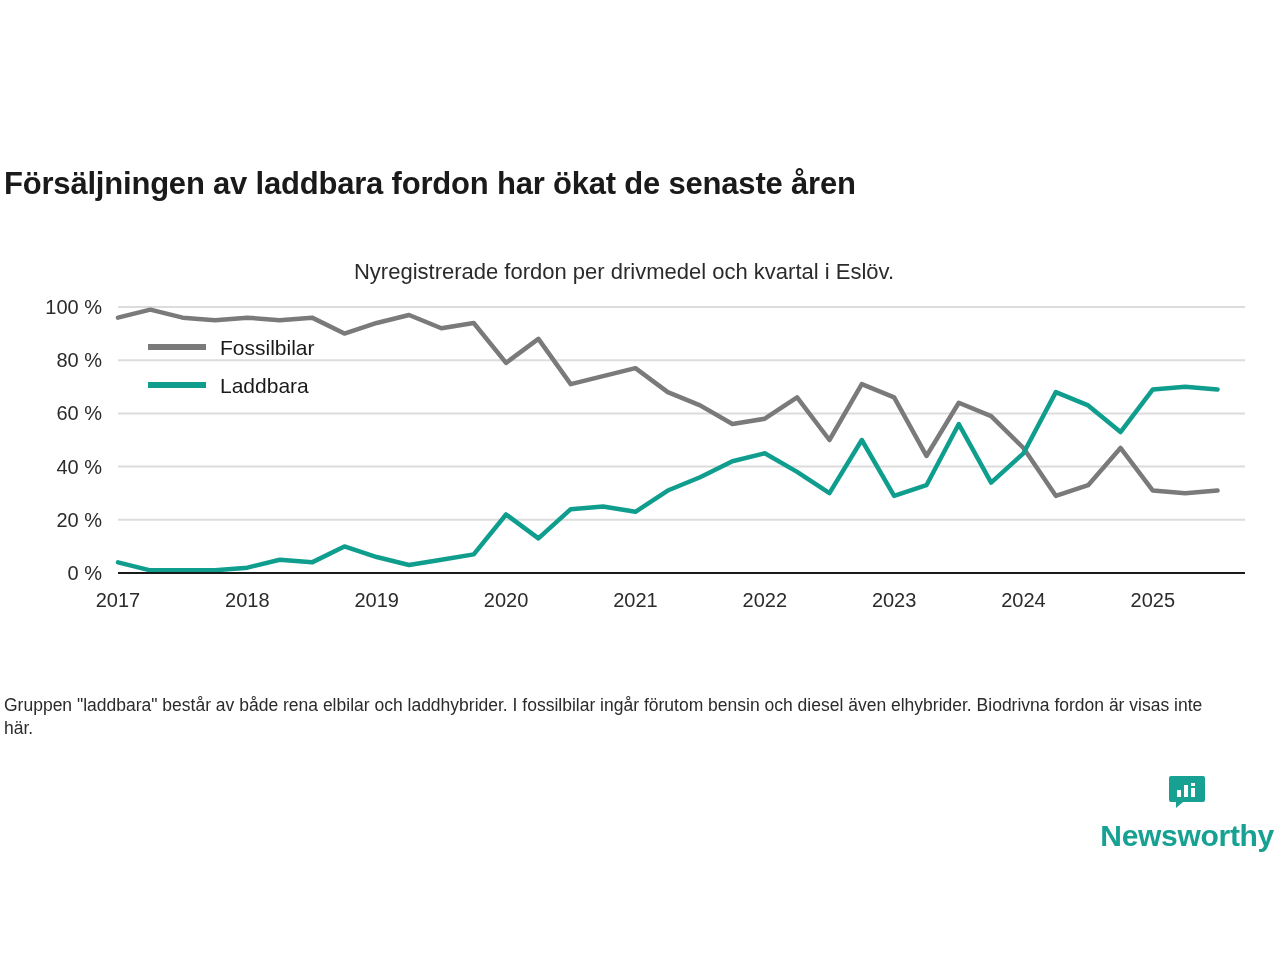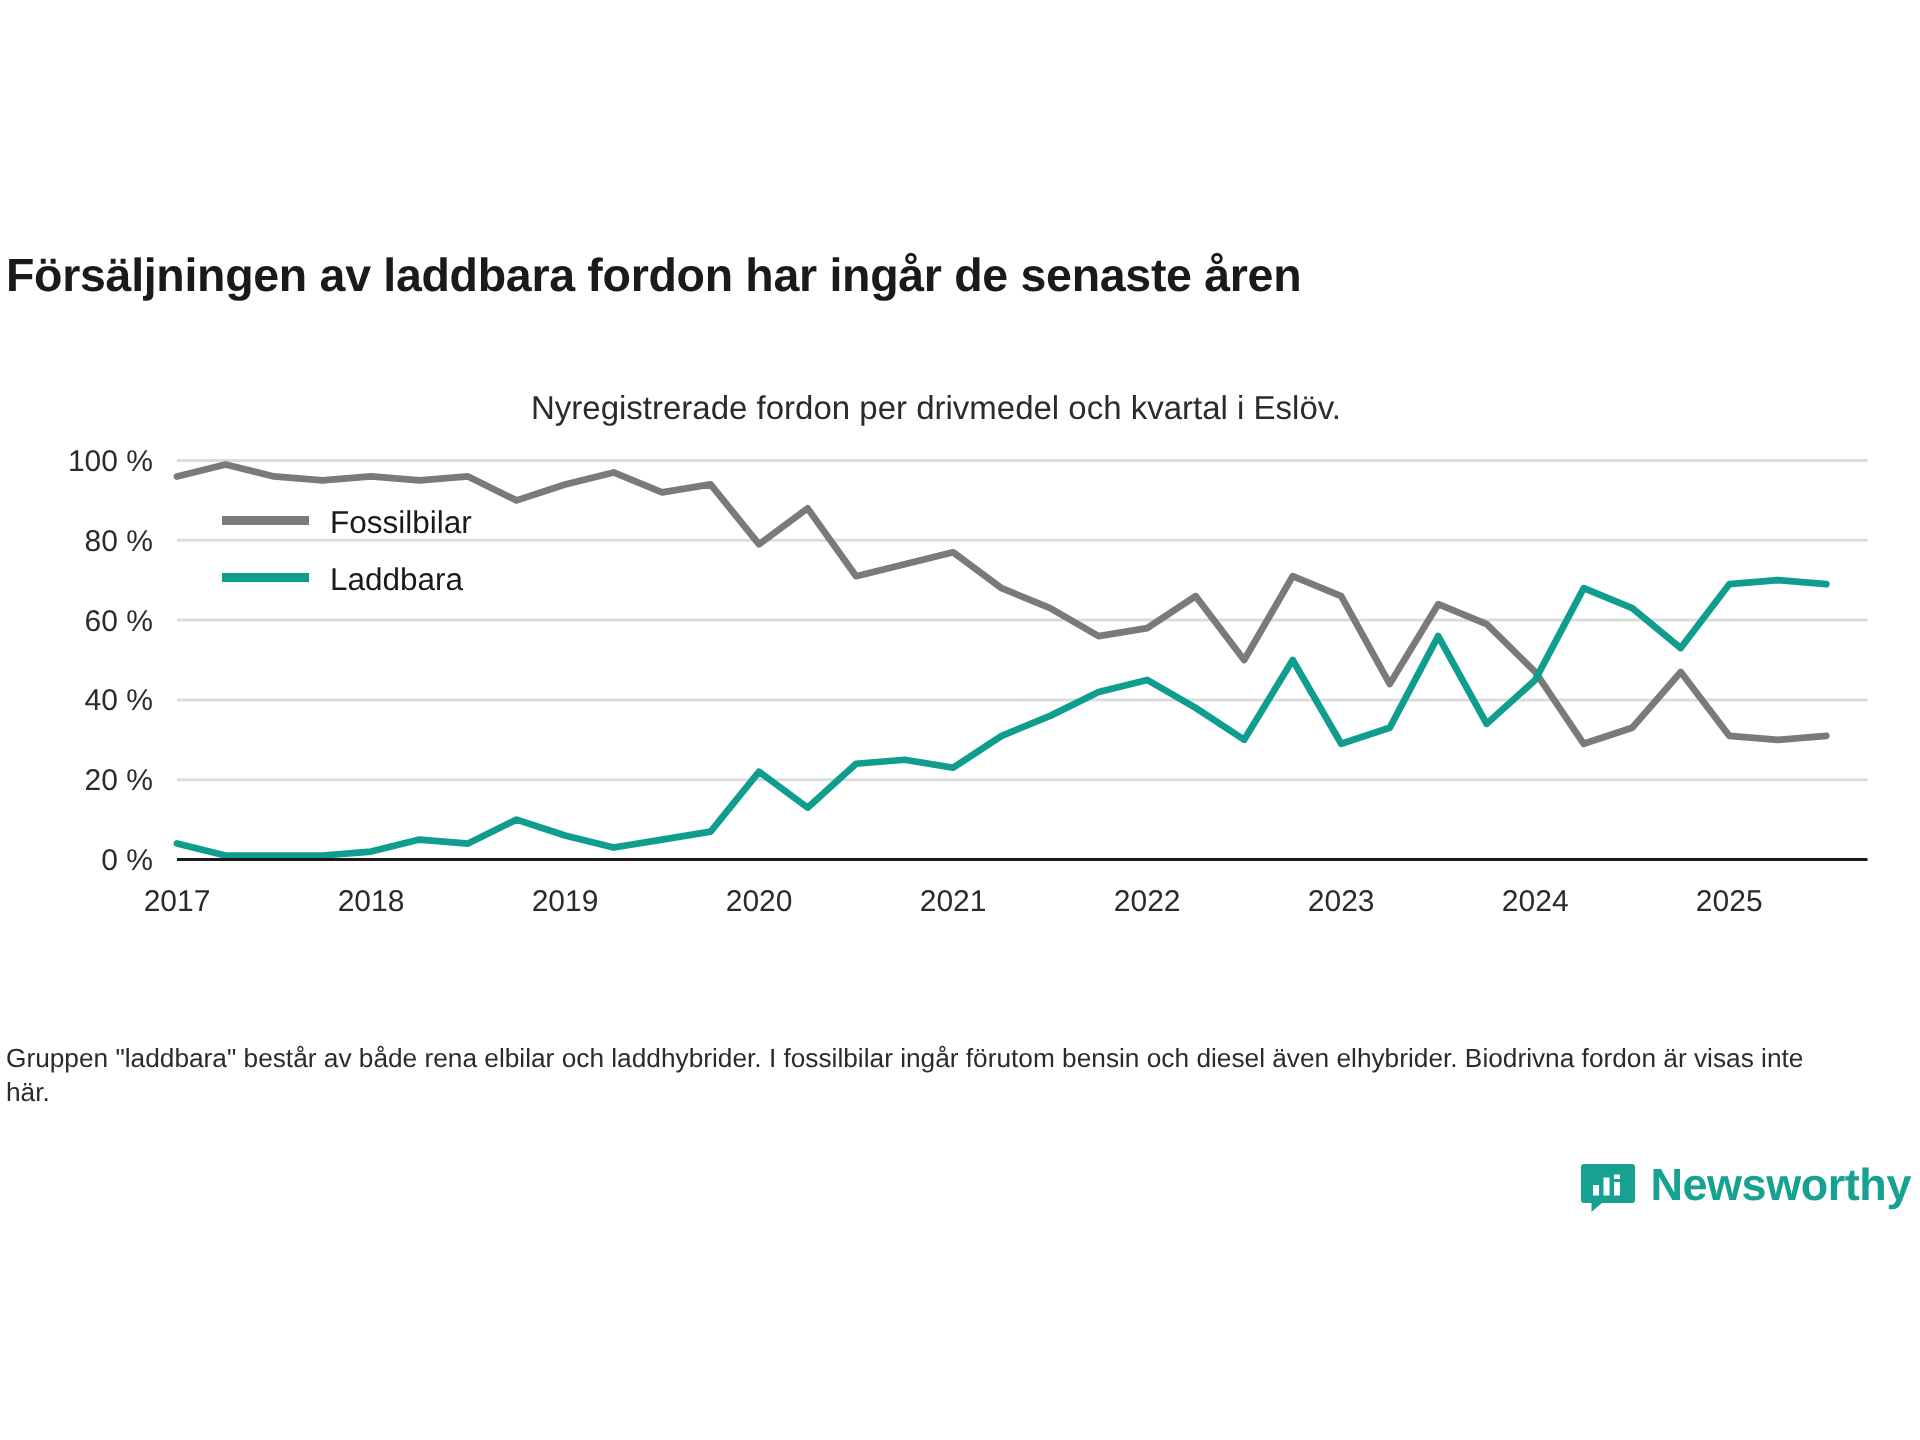--- a/index.html
+++ b/index.html
@@ -46,20 +46,21 @@
     font-size: 17.5px;
     line-height: 1.35;
     color: #2b2b2b;
   }
   .brand {
     position: absolute;
     right: 6px; top: 772px;
     display: flex;
     align-items: center;
     gap: 9px;
+    flex-direction: column;
   }
   .brand-mark {
     width: 38px; height: 38px;
     position: relative;
   }
   .brand-name {
     font-size: 30px;
     font-weight: bold;
     color: #17a192;
     letter-spacing: -0.3px;
@@ -74,21 +75,21 @@
     font-size: 21px;
     fill: #1a1a1a;
     font-family: "Liberation Sans", sans-serif;
   }
 </style>
 </head>
 <body>
 
 <div class="page">
 
-  <h1 class="title">Försäljningen av laddbara fordon har ingår de senaste åren</h1>
+  <h1 class="title">Försäljningen av laddbara fordon har ökat de senaste åren</h1>
   <p class="subtitle">Nyregistrerade fordon per drivmedel och kvartal i Eslöv.</p>
 
   <div class="chart-area">
     <svg id="chart-svg" width="1280" height="340" viewBox="0 0 1280 340">
       <g id="gridlines">
           <line x1="118" y1="234.8" x2="1245" y2="234.8" stroke="#dcdcdc" stroke-width="2"></line>
           <line x1="118" y1="181.6" x2="1245" y2="181.6" stroke="#dcdcdc" stroke-width="2"></line>
           <line x1="118" y1="128.4" x2="1245" y2="128.4" stroke="#dcdcdc" stroke-width="2"></line>
           <line x1="118" y1="75.19999999999999" x2="1245" y2="75.19999999999999" stroke="#dcdcdc" stroke-width="2"></line>
           <line x1="118" y1="22" x2="1245" y2="22" stroke="#dcdcdc" stroke-width="2"></line>

